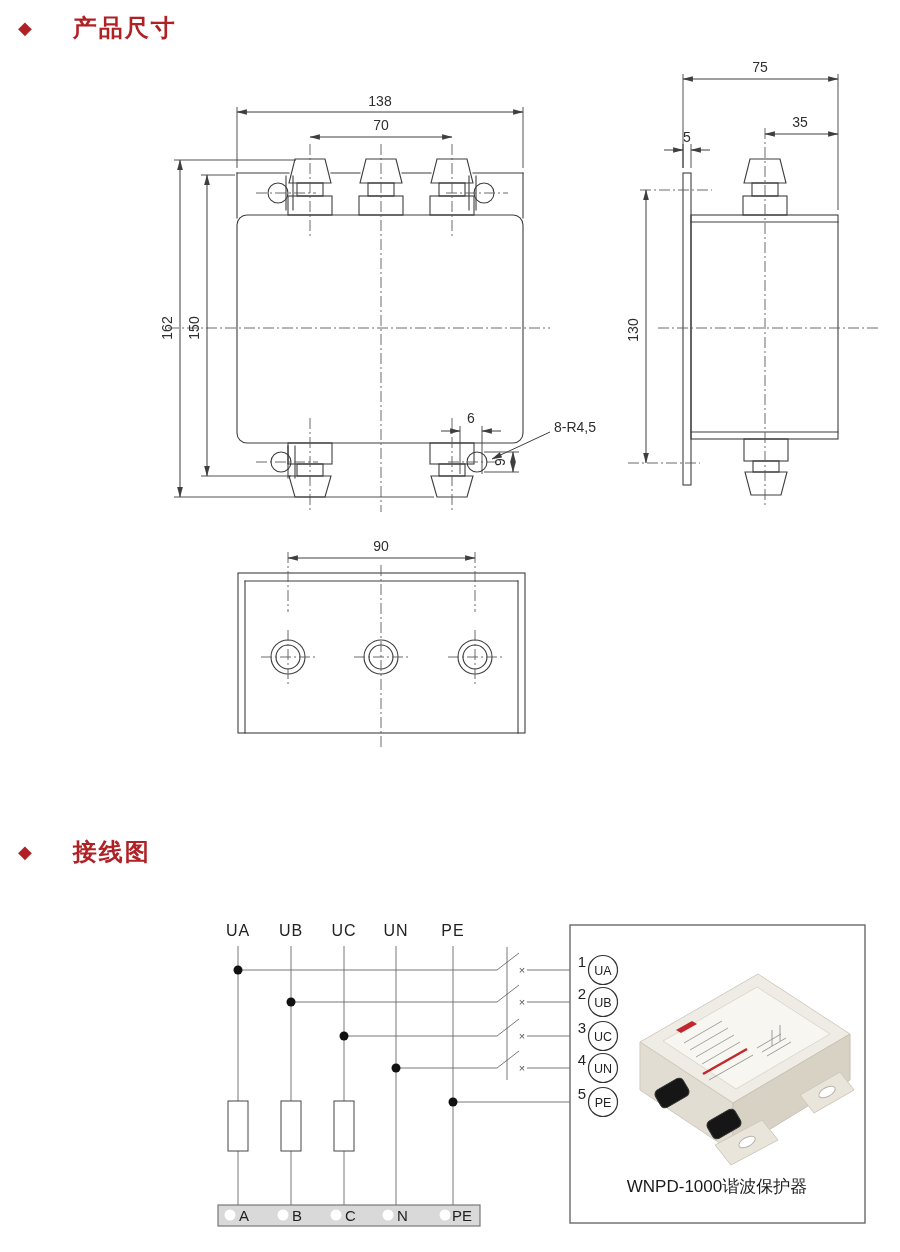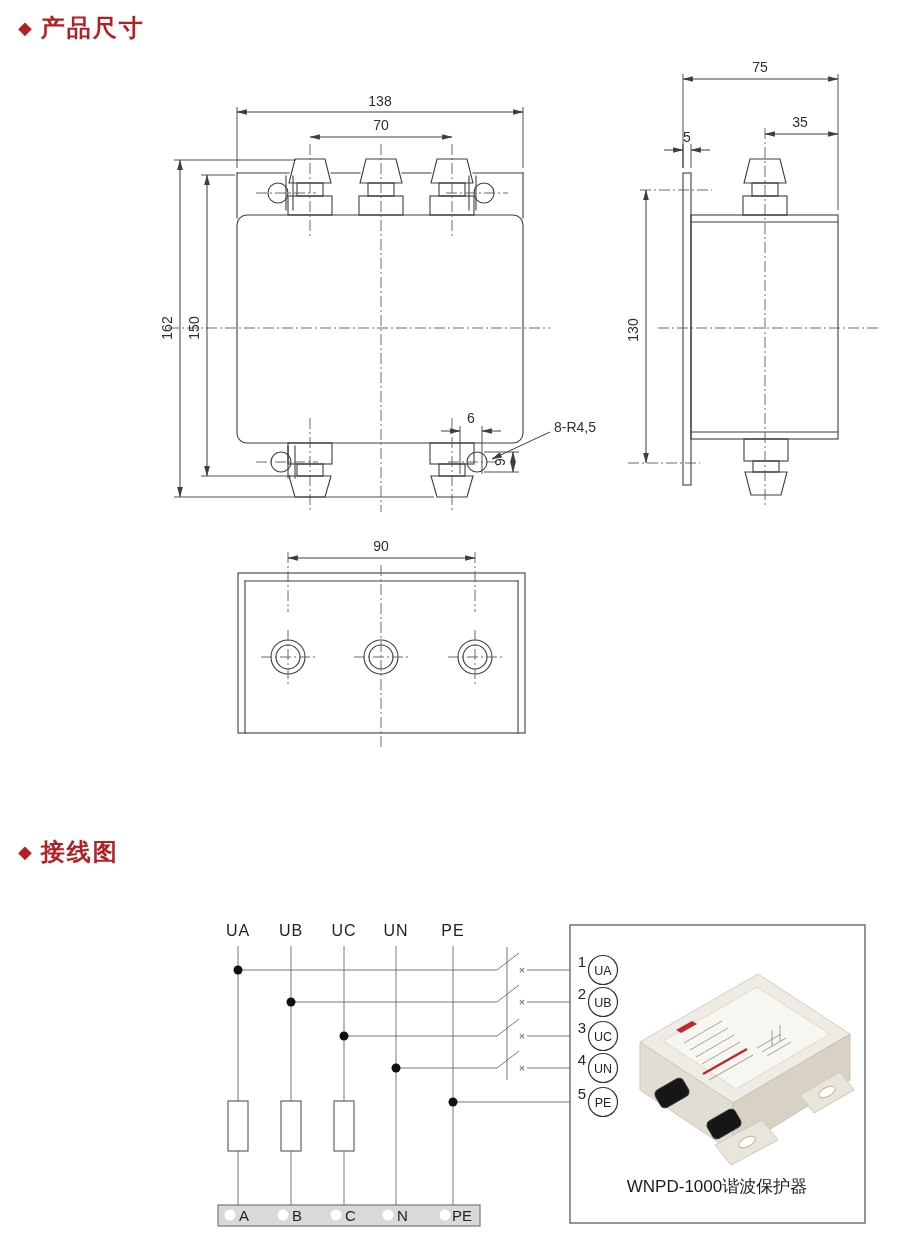--- a/index.html
+++ b/index.html
@@ -1,20 +1,20 @@
 <!DOCTYPE html>
 <html><head>
 <meta charset="utf-8">
 <style>
   html,body{margin:0;padding:0;background:#fff;}
   .page{position:relative;width:900px;height:1252px;background:#ffffff;overflow:hidden;
         font-family:"Liberation Sans",sans-serif;}
   .sec-header{position:absolute;left:18px;display:flex;align-items:center;gap:9px;color:#b02126;}
   .sec-header .diamond{font-size:18px;line-height:1;}
-  .sec-header .sec-title{font-size:24px;font-weight:700;letter-spacing:2px;}
+  .sec-header .sec-title{font-size:24px;font-weight:700;letter-spacing:2px;margin-left:32px;}
   #hdr1{top:12px;}
   #hdr2{top:836px;}
   svg{position:absolute;left:0;top:0;}
   .ln{stroke:#3e3e3e;stroke-width:1.1;fill:none;stroke-linecap:square;}
   .thin{stroke:#6a6a6a;stroke-width:0.9;fill:none;}
   .cl{stroke:#5a5a5a;stroke-width:0.9;fill:none;stroke-dasharray:11 3 2 3;}
   .dimln{stroke:#3e3e3e;stroke-width:1;fill:none;}
   .ext{stroke:#3e3e3e;stroke-width:0.9;fill:none;}
   text.dim{font-size:14px;fill:#2e2e2e;text-anchor:middle;font-family:"Liberation Sans",sans-serif;}
   text.phase{font-size:16px;fill:#222;text-anchor:middle;letter-spacing:1px;font-family:"Liberation Sans",sans-serif;}

